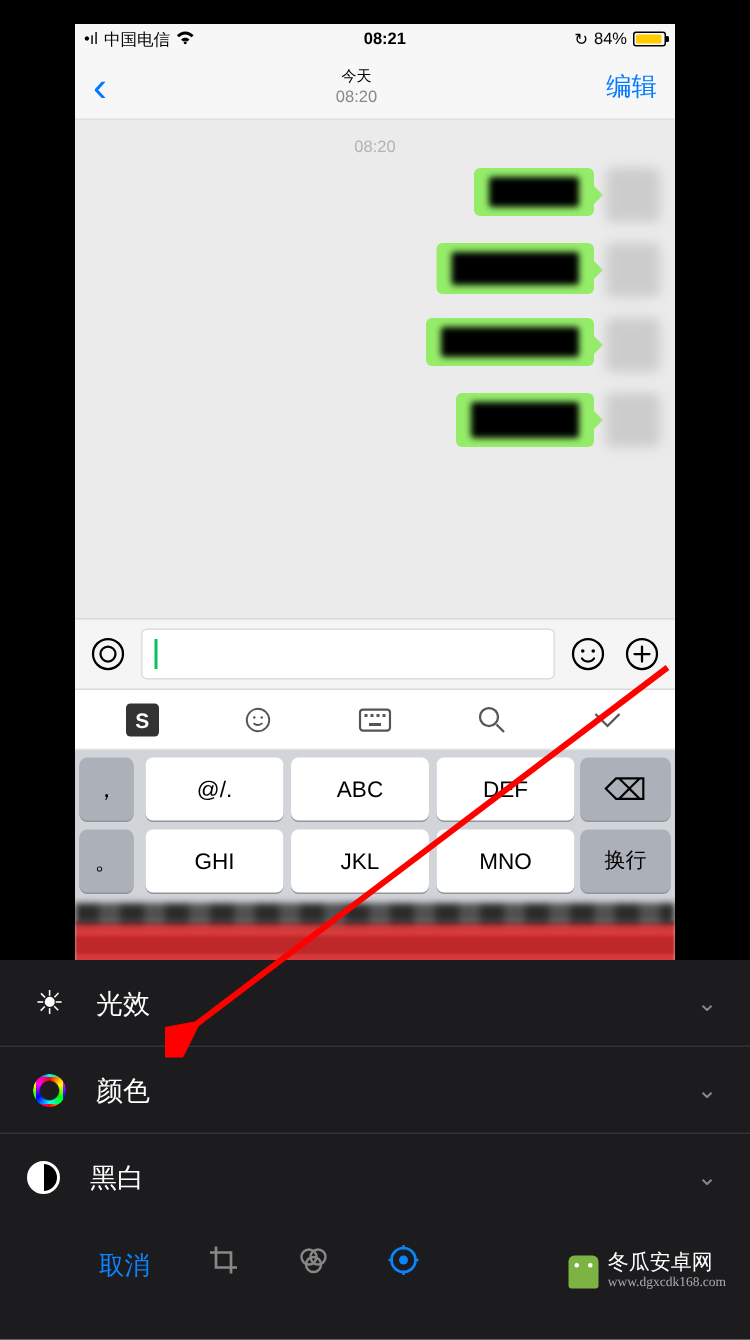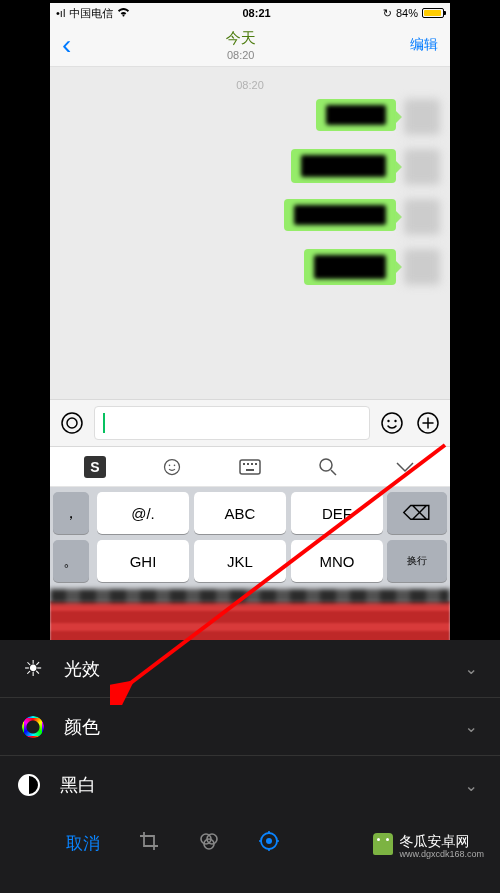--- a/index.html
+++ b/index.html
@@ -7,21 +7,21 @@
       font-family: -apple-system, "Helvetica Neue", sans-serif;
       background: #000;
       width: 500px;
       height: 893px;
       overflow: hidden;
       position: relative;
     }
     .phone-frame {
       position: absolute;
       left: 50px;
-      top: 3px;
+      top: 16px;
       width: 400px;
       height: 640px;
       background: #f5f5f5;
       overflow: hidden;
     }
     
     .status-bar {
       height: 20px;
       background: #f7f7f7;
       display: flex;
@@ -75,32 +75,32 @@
       color: #007aff;
       font-size: 28px;
       font-weight: 300;
       line-height: 1;
     }
     .nav-title-box {
       text-align: center;
       flex: 1;
     }
     .nav-title {
-      font-size: 15px;
+      font-size: 10px;
       font-weight: 500;
-      color: #4d7c0f;
+      color: #000000;
     }
     .nav-subtitle {
       font-size: 11px;
       color: #888;
       margin-top: 1px;
     }
     .nav-edit {
       color: #007aff;
-      font-size: 14px;
+      font-size: 17px;
     }
     
     .chat-area {
       background: #ebebeb;
       padding: 10px 10px 0;
       height: 332px;
       position: relative;
     }
     .chat-time {
       text-align: center;
@@ -255,21 +255,21 @@
     .kb-center { flex: 1; display: flex; flex-direction: column; gap: 6px; }
     .kb-right { width: 60px; display: flex; flex-direction: column; gap: 6px; }
     .key-func {
       background: #acb1b9;
       height: 42px;
       border-radius: 5px;
       box-shadow: 0 1px 0 rgba(0, 0, 0, 0.3);
       display: flex;
       align-items: center;
       justify-content: center;
-      font-size: 10px;
+      font-size: 14px;
     }
     
     .pixel-strip {
       position: absolute;
       left: 0;
       right: 0;
       height: 42px;
       top: 598px;
       background: repeating-linear-gradient(0deg, #b83030 0 12px, #d04040 12px 20px),
                   repeating-linear-gradient(90deg, rgba(0,0,0,0.15) 0 14px, rgba(255,255,255,0.15) 14px 28px);
@@ -355,27 +355,28 @@
       margin-left: 48px;
     }
     .tool-ic { color: #888; font-size: 20px; }
     .tool-active { color: #0a84ff; }
     
     .watermark {
       position: absolute;
       right: 8px;
       bottom: 30px;
       display: flex;
-      align-items: flex-start;
+      align-items: flex-end;
       gap: 6px;
       padding: 4px 8px;
       border-radius: 3px;
       color: #fff;
       font-size: 14px;
       font-weight: 500;
+      font-family: Liberation Serif, serif;
     }
     .wm-logo {
       width: 20px;
       height: 22px;
       background: #7cb342;
       border-radius: 4px 4px 2px 2px;
       position: relative;
     }
     .wm-logo::before, .wm-logo::after {
       content: "";

